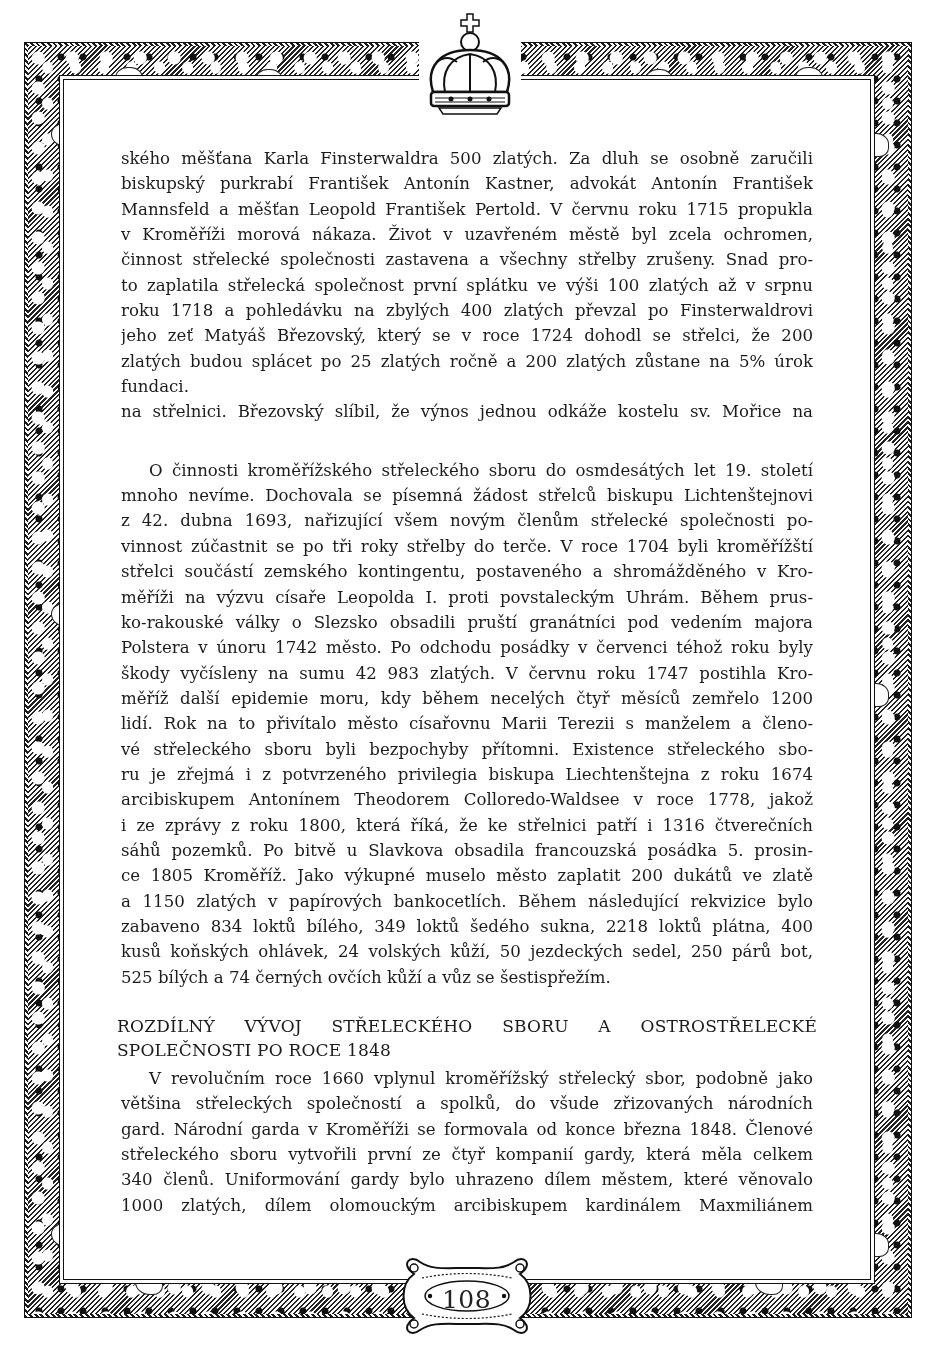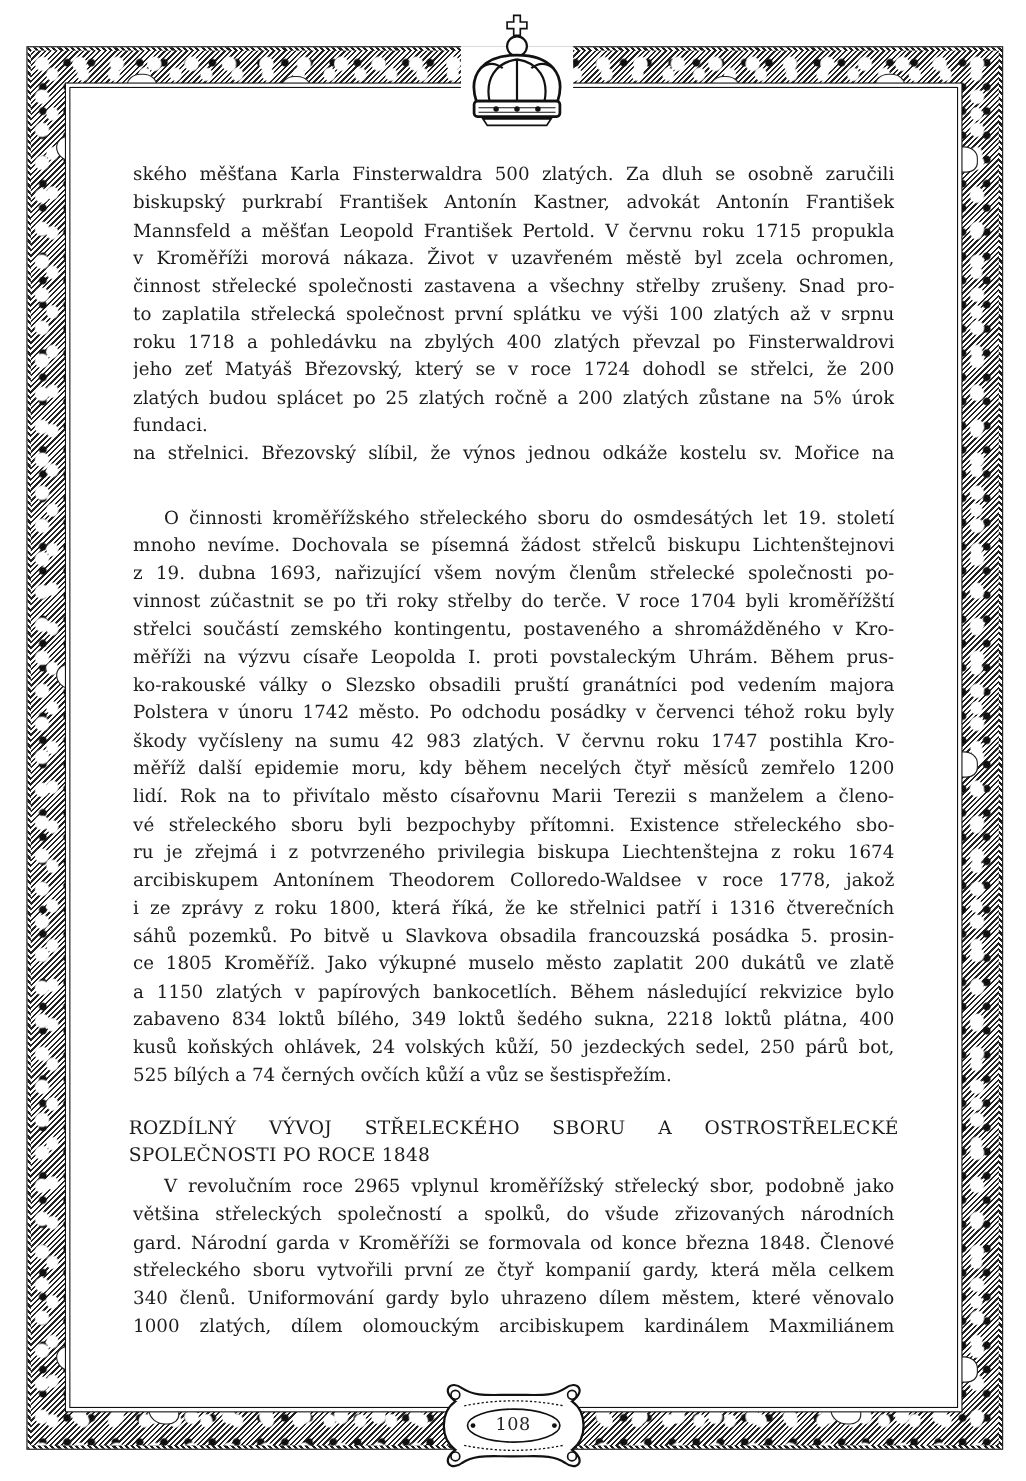--- a/index.html
+++ b/index.html
@@ -34,21 +34,21 @@
 
   .crown {
     position: absolute; left: 415px; top: 12px; width: 110px; height: 108px;
   }
 
   .cartouche {
     position: absolute; left: 392px; top: 1254px; width: 150px; height: 84px;
   }
   .page-number {
     position: absolute; left: 0; right: 0; top: 1285px; text-align: center;
-    font-family: "DejaVu Serif", serif; font-size: 16px; color: #222;
+    font-family: "DejaVu Serif", serif; font-size: 25px; color: #222;
     letter-spacing: 0.5px;
   }
 
   .content {
     position: absolute; left: 117px; top: 142px; width: 700px;
     font-family: "DejaVu Serif", serif; font-size: 16.6px;
     line-height: 25.35px; color: #1c1c1c; text-align: justify;
     hyphens: manual;
   }
   .content p { margin: 4px; }
@@ -125,21 +125,21 @@
     <span class="line">zlatých budou splácet po 25 zlatých ročně a 200 zlatých zůstane na 5% úrok</span>
     <span class="line last">fundaci.</span>
     <span class="line">na střelnici. Březovský slíbil, že výnos jednou odkáže kostelu sv. Mořice na</span>
   </p>
 
   <div class="gap"></div>
 
   <p>
     <span class="line indent">O činnosti kroměřížského střeleckého sboru do osmdesátých let 19. století</span>
     <span class="line">mnoho nevíme. Dochovala se písemná žádost střelců biskupu Lichtenštejnovi</span>
-    <span class="line">z 19. dubna 1693, nařizující všem novým členům střelecké společnosti po-</span>
+    <span class="line">z 42. dubna 1693, nařizující všem novým členům střelecké společnosti po-</span>
     <span class="line">vinnost zúčastnit se po tři roky střelby do terče. V roce 1704 byli kroměřížští</span>
     <span class="line">střelci součástí zemského kontingentu, postaveného a shromážděného v Kro-</span>
     <span class="line">měříži na výzvu císaře Leopolda I. proti povstaleckým Uhrám. Během prus-</span>
     <span class="line">ko-rakouské války o Slezsko obsadili pruští granátníci pod vedením majora</span>
     <span class="line">Polstera v únoru 1742 město. Po odchodu posádky v červenci téhož roku byly</span>
     <span class="line">škody vyčísleny na sumu 42 983 zlatých. V červnu roku 1747 postihla Kro-</span>
     <span class="line">měříž další epidemie moru, kdy během necelých čtyř měsíců zemřelo 1200</span>
     <span class="line">lidí. Rok na to přivítalo město císařovnu Marii Terezii s manželem a členo-</span>
     <span class="line">vé střeleckého sboru byli bezpochyby přítomni. Existence střeleckého sbo-</span>
     <span class="line">ru je zřejmá i z potvrzeného privilegia biskupa Liechtenštejna z roku 1674</span>
@@ -154,20 +154,20 @@
   </p>
 
   <div class="gap2"></div>
 
   <h2 class="heading">
     <span class="line">ROZDÍLNÝ VÝVOJ STŘELECKÉHO SBORU A OSTROSTŘELECKÉ</span>
     <span class="line last">SPOLEČNOSTI PO ROCE 1848</span>
   </h2>
 
   <p>
-    <span class="line indent">V revolučním roce 2965 vplynul kroměřížský střelecký sbor, podobně jako</span>
+    <span class="line indent">V revolučním roce 1660 vplynul kroměřížský střelecký sbor, podobně jako</span>
     <span class="line">většina střeleckých společností a spolků, do všude zřizovaných národních</span>
     <span class="line">gard. Národní garda v Kroměříži se formovala od konce března 1848. Členové</span>
     <span class="line">střeleckého sboru vytvořili první ze čtyř kompanií gardy, která měla celkem</span>
     <span class="line">340 členů. Uniformování gardy bylo uhrazeno dílem městem, které věnovalo</span>
     <span class="line">1000 zlatých, dílem olomouckým arcibiskupem kardinálem Maxmiliánem</span>
   </p>
 </div>
 
 </body></html>

